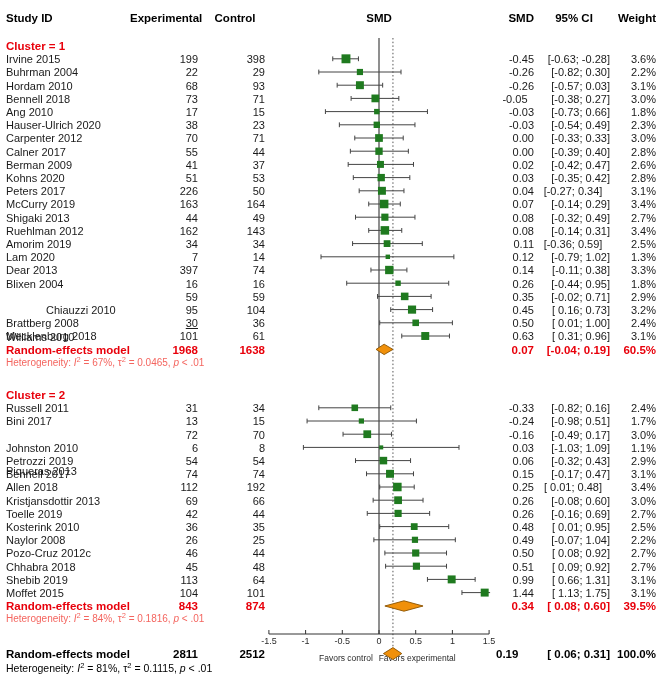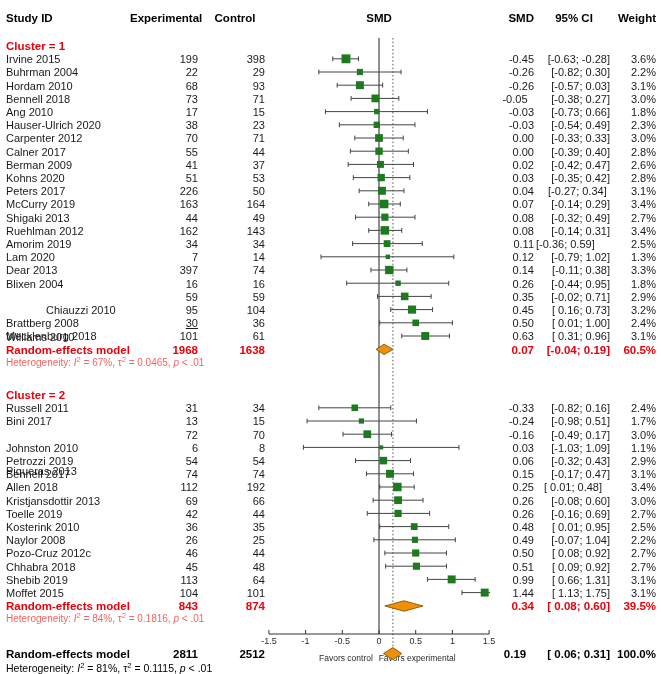--- a/index.html
+++ b/index.html
@@ -353,21 +353,21 @@
       <div class="abs rowtxt study" style="left: 6px; top: 172px;">Kohns 2020</div>
       <div class="abs rowtxt" style="left: 130px; top: 172px; width: 68px; text-align: right;">51</div>
       <div class="abs rowtxt" style="left: 205px; top: 172px; width: 60px; text-align: right;">53</div>
       <div class="abs rowtxt" style="left: 496px; top: 172px; width: 38px; text-align: right;">0.03</div>
       <div class="abs rowtxt" style="left: 536px; top: 172px; width: 74px; text-align: right;">[-0.35;  0.42]</div>
       <div class="abs rowtxt" style="left: 610px; top: 172px; width: 46px; text-align: right;">2.8%</div>
       <div class="abs rowtxt study" style="left: 6px; top: 185.2px;">Peters 2017</div>
       <div class="abs rowtxt" style="left: 130px; top: 185.2px; width: 68px; text-align: right;">226</div>
       <div class="abs rowtxt" style="left: 205px; top: 185.2px; width: 60px; text-align: right;">50</div>
       <div class="abs rowtxt" style="left: 496px; top: 185.2px; width: 38px; text-align: right;">0.04</div>
-      <div class="abs rowtxt" style="left: 548px; top: 185.2px; width: 74px; text-align: left;">[-0.27;  0.34]</div>
+      <div class="abs rowtxt" style="left: 536px; top: 185.2px; width: 74px; text-align: center;">[-0.27;  0.34]</div>
       <div class="abs rowtxt" style="left: 610px; top: 185.2px; width: 46px; text-align: right;">3.1%</div>
       <div class="abs rowtxt study" style="left: 6px; top: 198.4px;">McCurry 2019</div>
       <div class="abs rowtxt" style="left: 130px; top: 198.4px; width: 68px; text-align: right;">163</div>
       <div class="abs rowtxt" style="left: 205px; top: 198.4px; width: 60px; text-align: right;">164</div>
       <div class="abs rowtxt" style="left: 496px; top: 198.4px; width: 38px; text-align: right;">0.07</div>
       <div class="abs rowtxt" style="left: 536px; top: 198.4px; width: 74px; text-align: right;">[-0.14;  0.29]</div>
       <div class="abs rowtxt" style="left: 610px; top: 198.4px; width: 46px; text-align: right;">3.4%</div>
       <div class="abs rowtxt study" style="left: 6px; top: 211.6px;">Shigaki 2013</div>
       <div class="abs rowtxt" style="left: 130px; top: 211.6px; width: 68px; text-align: right;">44</div>
       <div class="abs rowtxt" style="left: 205px; top: 211.6px; width: 60px; text-align: right;">49</div>
@@ -377,21 +377,21 @@
       <div class="abs rowtxt study" style="left: 6px; top: 224.8px;">Ruehlman 2012</div>
       <div class="abs rowtxt" style="left: 130px; top: 224.8px; width: 68px; text-align: right;">162</div>
       <div class="abs rowtxt" style="left: 205px; top: 224.8px; width: 60px; text-align: right;">143</div>
       <div class="abs rowtxt" style="left: 496px; top: 224.8px; width: 38px; text-align: right;">0.08</div>
       <div class="abs rowtxt" style="left: 536px; top: 224.8px; width: 74px; text-align: right;">[-0.14;  0.31]</div>
       <div class="abs rowtxt" style="left: 610px; top: 224.8px; width: 46px; text-align: right;">3.4%</div>
       <div class="abs rowtxt study" style="left: 6px; top: 238px;">Amorim 2019</div>
       <div class="abs rowtxt" style="left: 130px; top: 238px; width: 68px; text-align: right;">34</div>
       <div class="abs rowtxt" style="left: 205px; top: 238px; width: 60px; text-align: right;">34</div>
       <div class="abs rowtxt" style="left: 496px; top: 238px; width: 38px; text-align: right;">0.11</div>
-      <div class="abs rowtxt" style="left: 536px; top: 238px; width: 74px; text-align: left;">[-0.36;  0.59]</div>
+      <div class="abs rowtxt" style="left: 536px; top: 238px; width: 74px; text-align: center;">[-0.36;  0.59]</div>
       <div class="abs rowtxt" style="left: 610px; top: 238px; width: 46px; text-align: right;">2.5%</div>
       <div class="abs rowtxt study" style="left: 6px; top: 251.2px;">Lam 2020</div>
       <div class="abs rowtxt" style="left: 130px; top: 251.2px; width: 68px; text-align: right;">7</div>
       <div class="abs rowtxt" style="left: 205px; top: 251.2px; width: 60px; text-align: right;">14</div>
       <div class="abs rowtxt" style="left: 496px; top: 251.2px; width: 38px; text-align: right;">0.12</div>
       <div class="abs rowtxt" style="left: 536px; top: 251.2px; width: 74px; text-align: right;">[-0.79;  1.02]</div>
       <div class="abs rowtxt" style="left: 610px; top: 251.2px; width: 46px; text-align: right;">1.3%</div>
       <div class="abs rowtxt study" style="left: 6px; top: 264.4px;">Dear 2013</div>
       <div class="abs rowtxt" style="left: 130px; top: 264.4px; width: 68px; text-align: right;">397</div>
       <div class="abs rowtxt" style="left: 205px; top: 264.4px; width: 60px; text-align: right;">74</div>
@@ -529,18 +529,18 @@
       <div class="abs summary" style="left: 6px; top: 600.2px;">Random-effects model</div>
       <div class="abs summary" style="left: 130px; top: 600.2px; width: 68px; text-align: right;">843</div>
       <div class="abs summary" style="left: 205px; top: 600.2px; width: 60px; text-align: right;">874</div>
       <div class="abs summary" style="left: 496px; top: 600.2px; width: 38px; text-align: right;">0.34</div>
       <div class="abs summary" style="left: 536px; top: 600.2px; width: 74px; text-align: right;">[ 0.08;  0.60]</div>
       <div class="abs summary" style="left: 610px; top: 600.2px; width: 46px; text-align: right;">39.5%</div>
       <div class="abs het" style="left: 6px; top: 613.4px;">Heterogeneity: <i>I</i><sup>2</sup> = 84%, <span>τ</span><sup>2</sup> = 0.1816, <i>p</i> &lt; .01</div>
       <div class="abs total-row" style="left: 6px; top: 647.6px;">Random-effects model</div>
       <div class="abs total-row" style="left: 130px; top: 647.6px; width: 68px; text-align: right;">2811</div>
       <div class="abs total-row" style="left: 205px; top: 647.6px; width: 60px; text-align: right;">2512</div>
-      <div class="abs total-row" style="left: 496px; top: 647.6px; width: 38px; text-align: center;">0.19</div>
+      <div class="abs total-row" style="left: 496px; top: 647.6px; width: 38px; text-align: left;">0.19</div>
       <div class="abs total-row" style="left: 536px; top: 647.6px; width: 74px; text-align: right;">[ 0.06;  0.31]</div>
       <div class="abs total-row" style="left: 610px; top: 647.6px; width: 46px; text-align: right;">100.0%</div>
       <div class="abs foot" style="left: 6px; top: 661.8px;">Heterogeneity: <i>I</i><sup>2</sup> = 81%, <span>τ</span><sup>2</sup> = 0.1115, <i>p</i> &lt; .01</div>
     </div>
 </div>
 
 </body></html>

